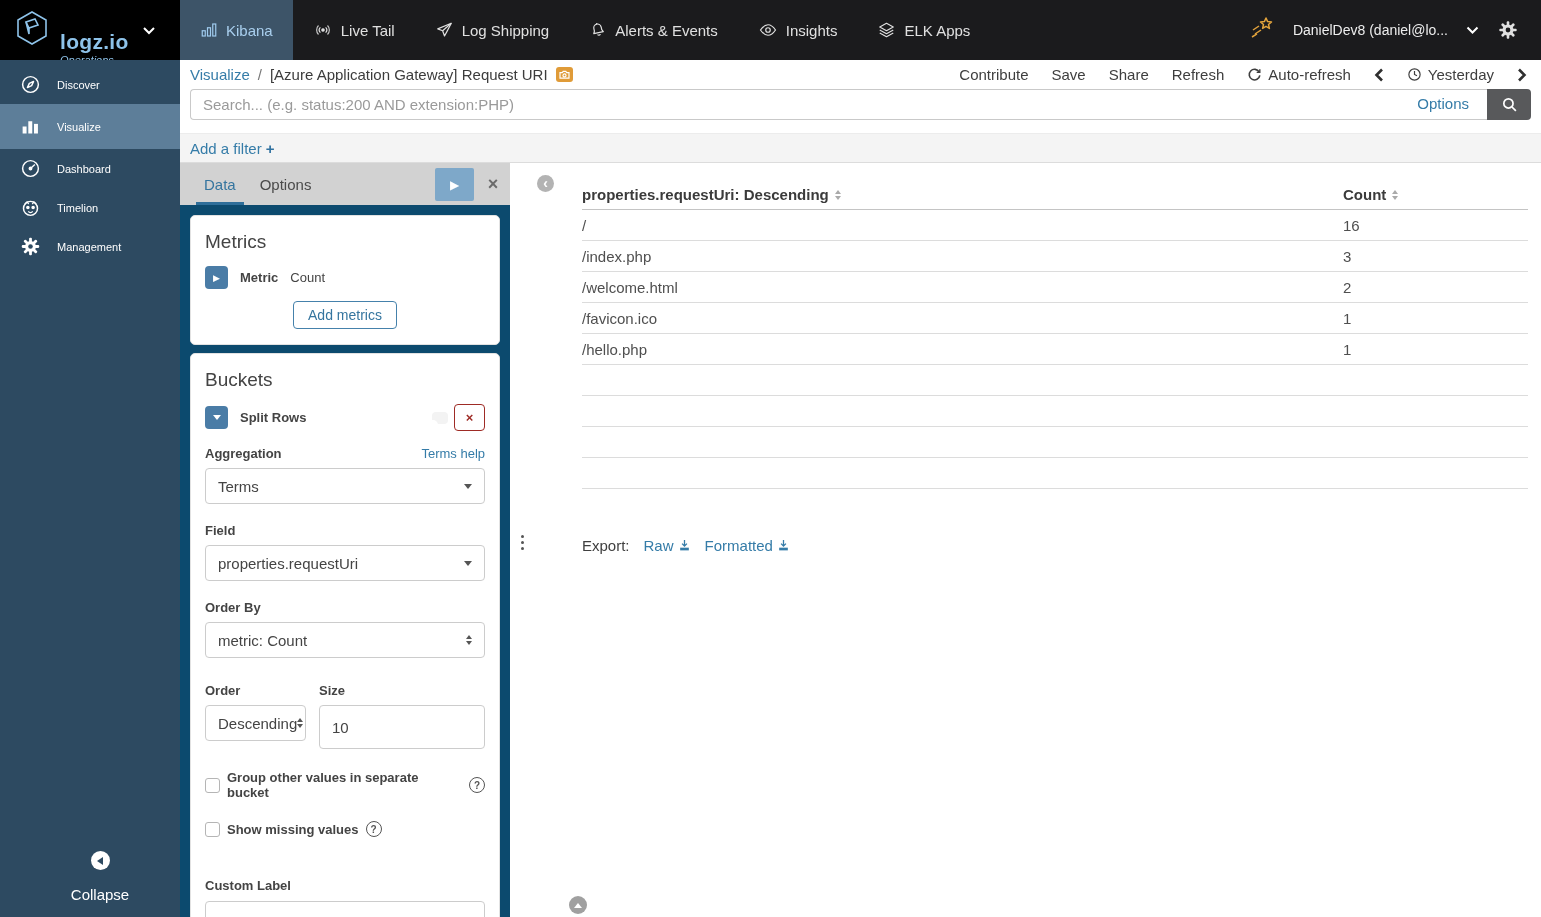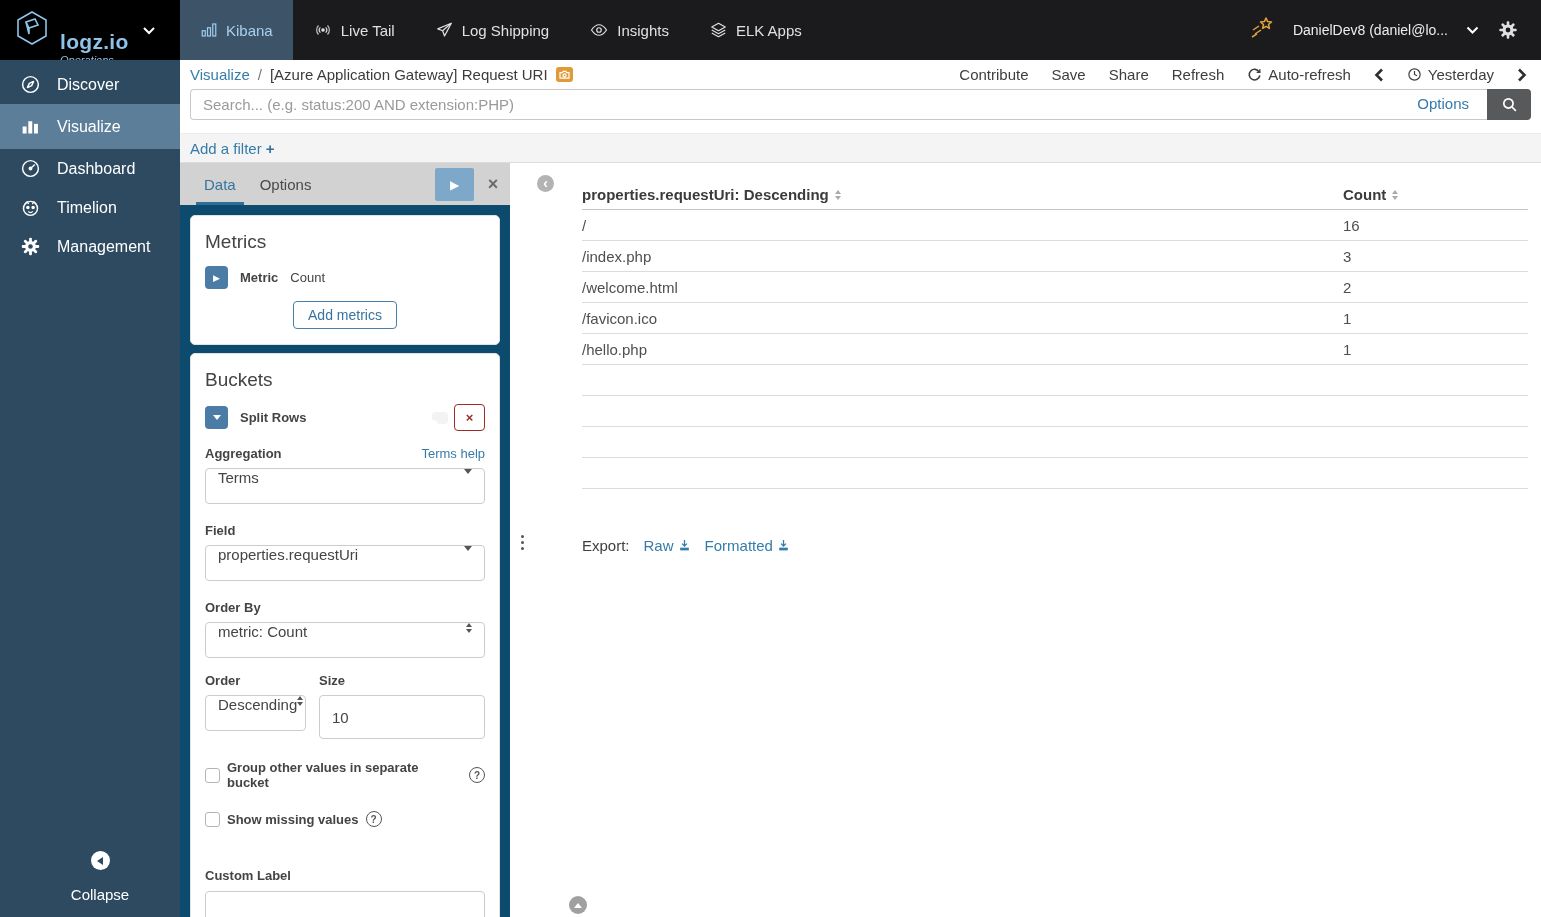--- a/index.html
+++ b/index.html
@@ -20,21 +20,21 @@
   .nav-tab svg { display:block; }
   .topbar-right { margin-left:auto; display:flex; align-items:center; gap:18px; padding-right:22px; }
   .user-label { color:#ededed; font-size:14px; }
   .icon-btn { background:none; border:none; cursor:pointer; display:flex; align-items:center; }
 
   
   .main-row { display:flex; height:857px; }
 
   
   .sidebar { width:180px; background:#2d4a61; display:flex; flex-direction:column; color:#fff; }
-  .side-item { display:flex; align-items:center; gap:16px; padding:9px 8px 9px 20px; font-size:16px; cursor:pointer; }
+  .side-item { display:flex; align-items:center; gap:16px; padding:9px 8px 9px 20px; font-size:11px; cursor:pointer; }
   .side-item:first-child { padding-top:14px; }
   .side-item.active { background:#5d7e99; padding-top:12px; padding-bottom:12px; }
   .side-item svg { display:block; flex:0 0 auto; }
   .side-spacer { flex:1; }
   .collapse-item { display:flex; align-items:center; gap:16px; padding:12px 0 14px 20px; font-size:15px; cursor:pointer;flex-direction:column; }
   .circ-left { width:19px; height:19px; border-radius:50%; background:#fff; display:flex; align-items:center; justify-content:center; }
   .tri-left { width:0; height:0; border-top:4px solid transparent; border-bottom:4px solid transparent; border-right:6px solid #2d4a61; margin-right:1px; }
 
   
   .content { flex:1; display:flex; flex-direction:column; min-width:0; }
@@ -80,27 +80,27 @@
   .center { text-align:center; }
   .outline-btn { margin-top:12px; background:#fff; border:1px solid #4581ab; border-radius:4px; color:#35759f; font-size:14px; padding:5px 14px; cursor:pointer; font-family:"Liberation Sans",sans-serif; }
   .row-right { margin-left:auto; display:flex; align-items:center; gap:6px; }
   .toggle-wrap { background:#f3f3f3; border-radius:4px; padding:6px 8px; cursor:pointer; }
   .toggle { width:27px; height:14px; background:#161616; border-radius:8px; position:relative; }
   .toggle .knob { position:absolute; right:2px; top:2px; width:10px; height:10px; border-radius:50%; background:#fff; }
   .x-btn { width:31px; height:27px; background:#fff; border:1px solid #9e2b25; border-radius:4px; color:#9e2b25; font-weight:bold; font-size:13px; cursor:pointer; }
   .lbl-row { display:flex; align-items:center; margin-top:15px; margin-bottom:7px; }
   .fld-label { font-size:13px; font-weight:bold; color:#444; }
   .help-link { margin-left:auto; color:#357ca8; font-size:13px; cursor:pointer; }
-  .select { height:36px; border:1px solid #ccc; border-radius:4px; background:#fff; display:flex; align-items:flex-start; padding:0 12px; font-size:15px; color:#444; cursor:pointer; }
+  .select { height:36px; border:1px solid #ccc; border-radius:4px; background:#fff; display:flex; align-items:center; padding:0 12px; font-size:15px; color:#444; cursor:pointer; }
   .select .sel-val { flex:1; }
   .tri-down { width:0; height:0; border-left:4px solid transparent; border-right:4px solid transparent; border-top:5px solid #555; }
   .tri-up { width:0; height:0; border-left:4px solid transparent; border-right:4px solid transparent; border-bottom:5px solid #555; }
   .dbl-caret { display:flex; flex-direction:column; gap:2px; }
   .dbl-caret .tri-up, .dbl-caret .tri-down { border-left-width:3.5px; border-right-width:3.5px; border-top-width:4px; border-bottom-width:4px; }
-  .order-size-row { display:flex; gap:13px; margin-top:15px; }
+  .order-size-row { display:flex; gap:13px; margin-top:25px; }
   .os-col1 { width:101px; } .os-col2 { flex:1; }
   .os-col1 .fld-label, .os-col2 .fld-label { display:block; margin-bottom:7px; }
   .text-input { width:100%; height:44px; border:1px solid #ccc; border-radius:4px; padding:0 12px; font-size:15px; color:#444; font-family:"Liberation Sans",sans-serif; }
   .chk-row { display:flex; align-items:center; gap:7px; margin-top:21px; }
   .checkbox { width:15px; height:15px; border:1px solid #b5b5b5; border-radius:3px; background:#fff; cursor:pointer; flex:0 0 auto; }
   .chk-label { font-size:13px; font-weight:bold; color:#444; }
   .q-circle { width:16px; height:16px; border:1.5px solid #555; border-radius:50%; font-size:10px; font-weight:bold; color:#555; display:inline-flex; align-items:center; justify-content:center; cursor:pointer; flex:0 0 auto; }
   .custom-label-block { margin-top:41px; }
   .custom-label-block .fld-label { display:block; margin-bottom:8px; }
   .custom-input { height:30px; }
@@ -165,20 +165,28 @@
           <path d="M18 6 a8.5 8.5 0 0 1 0 12" opacity=".85"></path>
       </svg>
       <span>Live Tail</span>
     </div>
     <div class="nav-tab">
       <svg width="19" height="18" viewBox="0 0 24 24" fill="none" stroke="#e0e0e0" stroke-width="1.6" stroke-linejoin="round">
         <path d="M21 3 L3 10.5 L9.5 13 L12 20 L15 14.5 Z"></path>
           <path d="M9.5 13 L21 3"></path>
       </svg>
       <span>Log Shipping</span>
+    </div>
+    <div class="nav-tab">
+      <svg width="18" height="18" viewBox="0 0 24 24" fill="none" stroke="#e0e0e0" stroke-width="1.6" stroke-linejoin="round" transform="rotate(-12)">
+        <path d="M12 4 a5 5 0 0 0 -5 5 v3.5 L5.5 15.5 h13 L17 12.5 V9 a5 5 0 0 0 -5 -5 Z"></path>
+        <path d="M10.2 17.8 a1.9 1.9 0 0 0 3.6 0"></path>
+        <path d="M12 4 V2.6"></path>
+      </svg>
+      <span>Alerts &amp; Events</span>
     </div>
     <div class="nav-tab">
       <svg width="20" height="18" viewBox="0 0 24 24" fill="none" stroke="#e0e0e0" stroke-width="1.6">
         <path d="M2 12 C5.5 6.8 8.8 5 12 5 s6.5 1.8 10 7 c-3.5 5.2 -6.8 7 -10 7 s-6.5 -1.8 -10 -7 Z"></path>
         <circle cx="12" cy="12" r="3"></circle>
       </svg>
       <span>Insights</span>
     </div>
     <div class="nav-tab">
       <svg width="19" height="18" viewBox="0 0 24 24" fill="none" stroke="#e0e0e0" stroke-width="1.6" stroke-linejoin="round">

